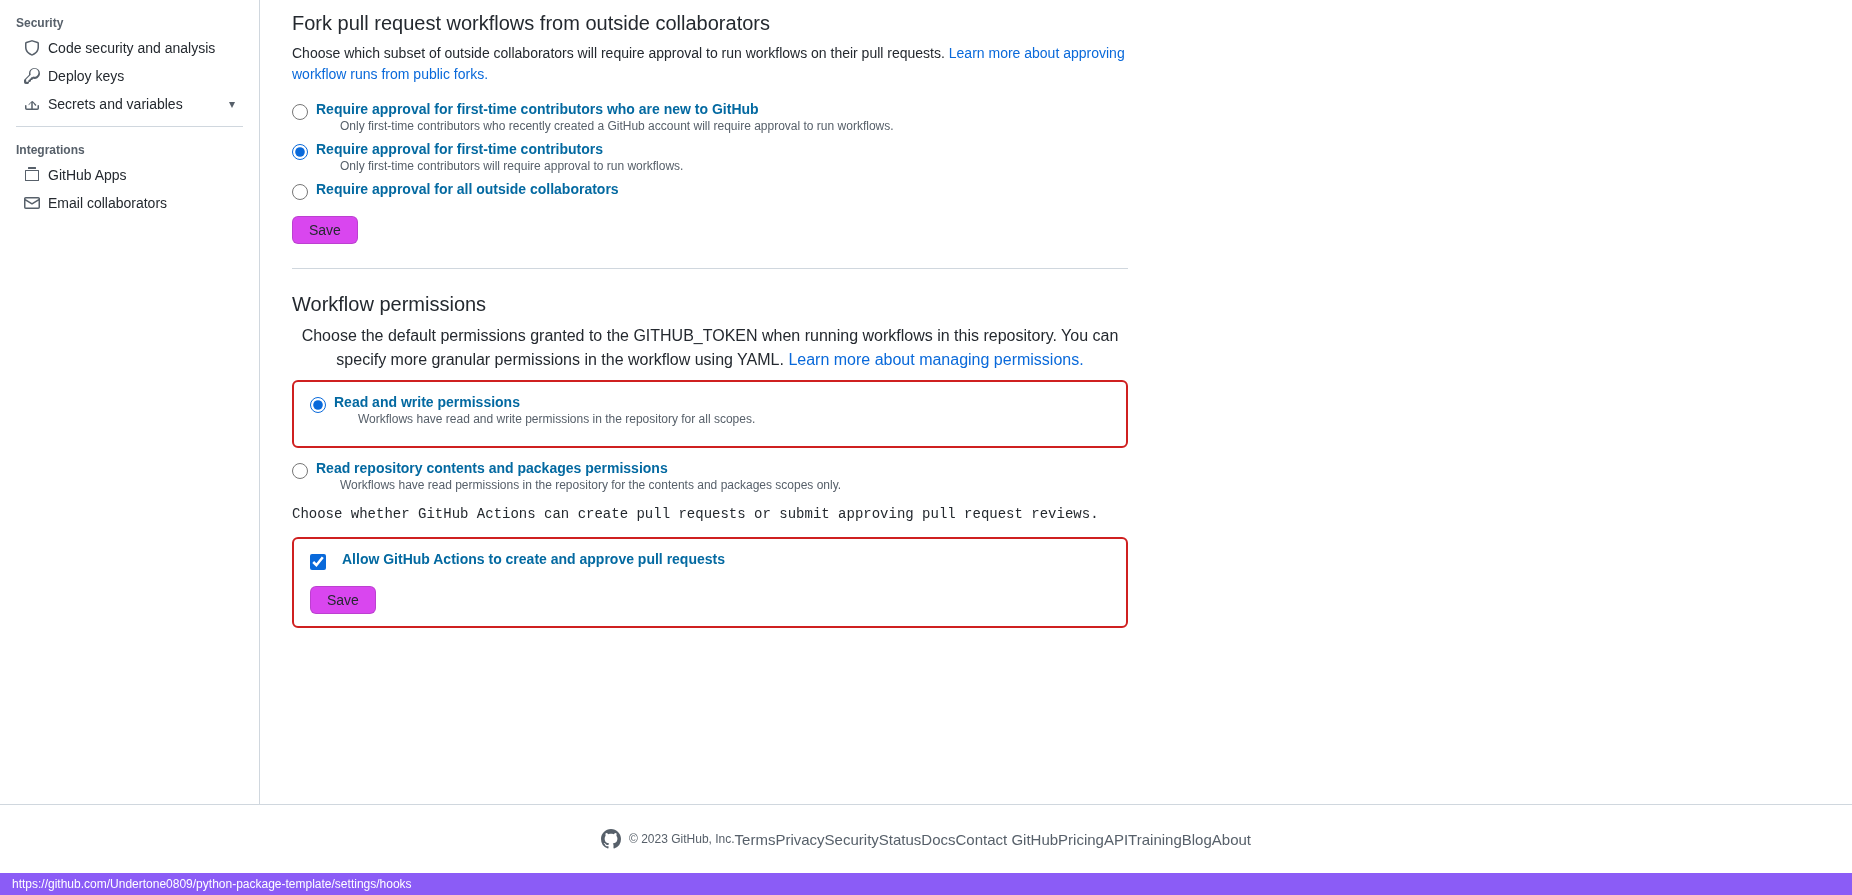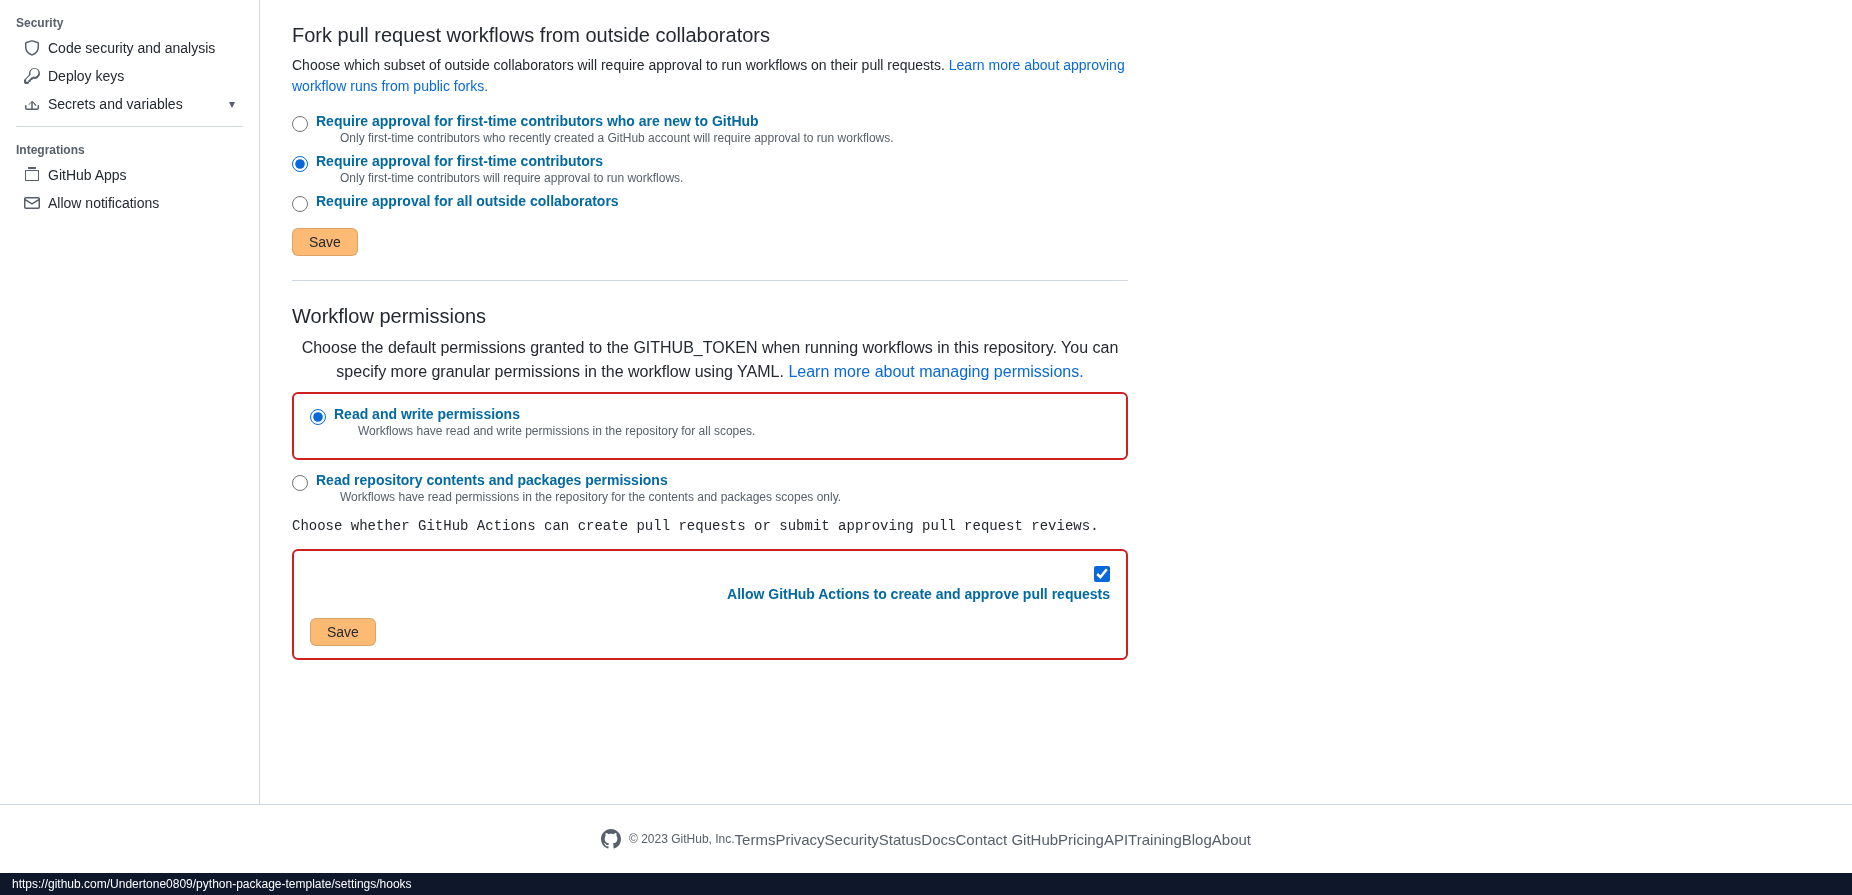--- a/index.html
+++ b/index.html
@@ -9,53 +9,53 @@
 
     
     .sidebar { width: 260px; min-width: 220px; padding: 0 16px; border-right: 1px solid #d0d7de; }
     .sidebar-section-header { font-size: 12px; font-weight: 600; color: #57606a; padding: 8px 0 4px 0; margin-top: 8px; }
     .sidebar-item { display: flex; align-items: center; gap: 8px; padding: 6px 8px; border-radius: 6px; cursor: pointer; color: #24292f; text-decoration: none; font-size: 14px; }
     .sidebar-item .icon { width: 16px; height: 16px; display: flex; align-items: center; justify-content: center; flex-shrink: 0; color: #57606a; }
     .sidebar-item .chevron { margin-left: auto; color: #57606a; font-size: 12px; }
     .sidebar-divider { border: none; border-top: 1px solid #d0d7de; margin: 8px 0; }
 
     
-    .main-content { flex: 1; padding: 24px 32px; max-width: 900px; }
+    .main-content { flex: 1; padding: 12px 32px; max-width: 900px; }
 
     
     .section-title { font-size: 20px; font-weight: 400; color: #24292f; margin-bottom: 8px; }
     .section-desc { font-size: 14px; color: #24292f; margin-bottom: 16px; line-height: 1.5; }
     .section-desc a { color: #0969da; text-decoration: none; }
 
     .radio-group { margin-bottom: 16px; }
     .radio-option { display: flex; align-items: flex-start; gap: 8px; margin-bottom: 8px; }
     .radio-option input[type="radio"] { margin-top: 3px; flex-shrink: 0; accent-color: #0969da; width: 16px; height: 16px; cursor: pointer; }
     .radio-label { font-size: 14px; font-weight: 600; color: #0369a1; }
     .radio-desc { font-size: 12px; color: #57606a; margin-top: 2px; margin-left: 24px; }
 
-    .save-btn { display: inline-block; padding: 5px 16px; font-size: 14px; font-weight: 500; background: #fdba74; border: 1px solid rgba(27,31,36,0.15); border-radius: 6px; cursor: pointer; color: #24292f; }
+    .save-btn { display: inline-block; padding: 5px 16px; font-size: 14px; font-weight: 500; background: #d946ef; border: 1px solid rgba(27,31,36,0.15); border-radius: 6px; cursor: pointer; color: #24292f; }
 
     .section-separator { border: none; border-top: 1px solid #d0d7de; margin: 24px 0; }
 
     
     .workflow-desc { font-size: 16px; color: #24292f; margin-bottom: 8px; line-height: 1.5; text-align: center; }
     .workflow-desc a { color: #0969da; text-decoration: none; }
 
     .highlight-box { border: 2px solid #cf2020; border-radius: 6px; padding: 12px 16px; margin-bottom: 12px; }
 
-    .checkbox-option { display: flex; align-items: flex-end; gap: 4px; margin-bottom: 8px; flex-direction: column; }
+    .checkbox-option { display: flex; align-items: flex-start; gap: 16px; margin-bottom: 8px; }
     .checkbox-option input[type="checkbox"] { margin-top: 3px; flex-shrink: 0; accent-color: #0969da; width: 16px; height: 16px; cursor: pointer; }
 
     
     .footer { border-top: 1px solid #d0d7de; padding: 24px 28px; display: flex; align-items: center; justify-content: center; gap: 0; flex-wrap: wrap; background: #fff; }
     .footer .logo { display: flex; align-items: center; gap: 8px; color: #57606a; font-size: 12px; }
     .footer a { color: #57606a; text-decoration: none; font-size: 15px; }
 
     
-    .status-bar { background: #0f172a; color: #fff; font-size: 12px; padding: 4px 12px; }
+    .status-bar { background: #8b5cf6; color: #fff; font-size: 12px; padding: 4px 12px; }
   </style>
 </head>
 <body>
 
 <div class="page-wrapper">
 
   <nav class="sidebar">
     <div class="sidebar-section-header">Security</div>
 
     <a class="sidebar-item">
@@ -98,21 +98,21 @@
       </span>
       <span>GitHub Apps</span>
     </a>
 
     <a class="sidebar-item">
       <span class="icon">
         <svg width="16" height="16" viewBox="0 0 16 16" fill="currentColor">
             <path d="M1.75 2h12.5c.966 0 1.75.784 1.75 1.75v8.5A1.75 1.75 0 0 1 14.25 14H1.75A1.75 1.75 0 0 1 0 12.25v-8.5C0 2.784.784 2 1.75 2ZM1.5 12.251c0 .138.112.25.25.25h12.5a.25.25 0 0 0 .25-.25V5.809L8.38 9.397a.75.75 0 0 1-.76 0L1.5 5.809v6.442Zm13-8.181v-.32a.25.25 0 0 0-.25-.25H1.75a.25.25 0 0 0-.25.25v.32L8 7.88Z"></path>
           </svg>
       </span>
-      <span>Allow notifications</span>
+      <span>Email collaborators</span>
     </a>
   </nav>
 
   <main class="main-content">
 
     <section>
       <h2 class="section-title">Fork pull request workflows from outside collaborators</h2>
       <p class="section-desc">
         <span>Choose which subset of outside collaborators will require approval to run workflows on their pull requests.</span>
         <a href="#">Learn more about approving workflow runs from public forks.</a>

